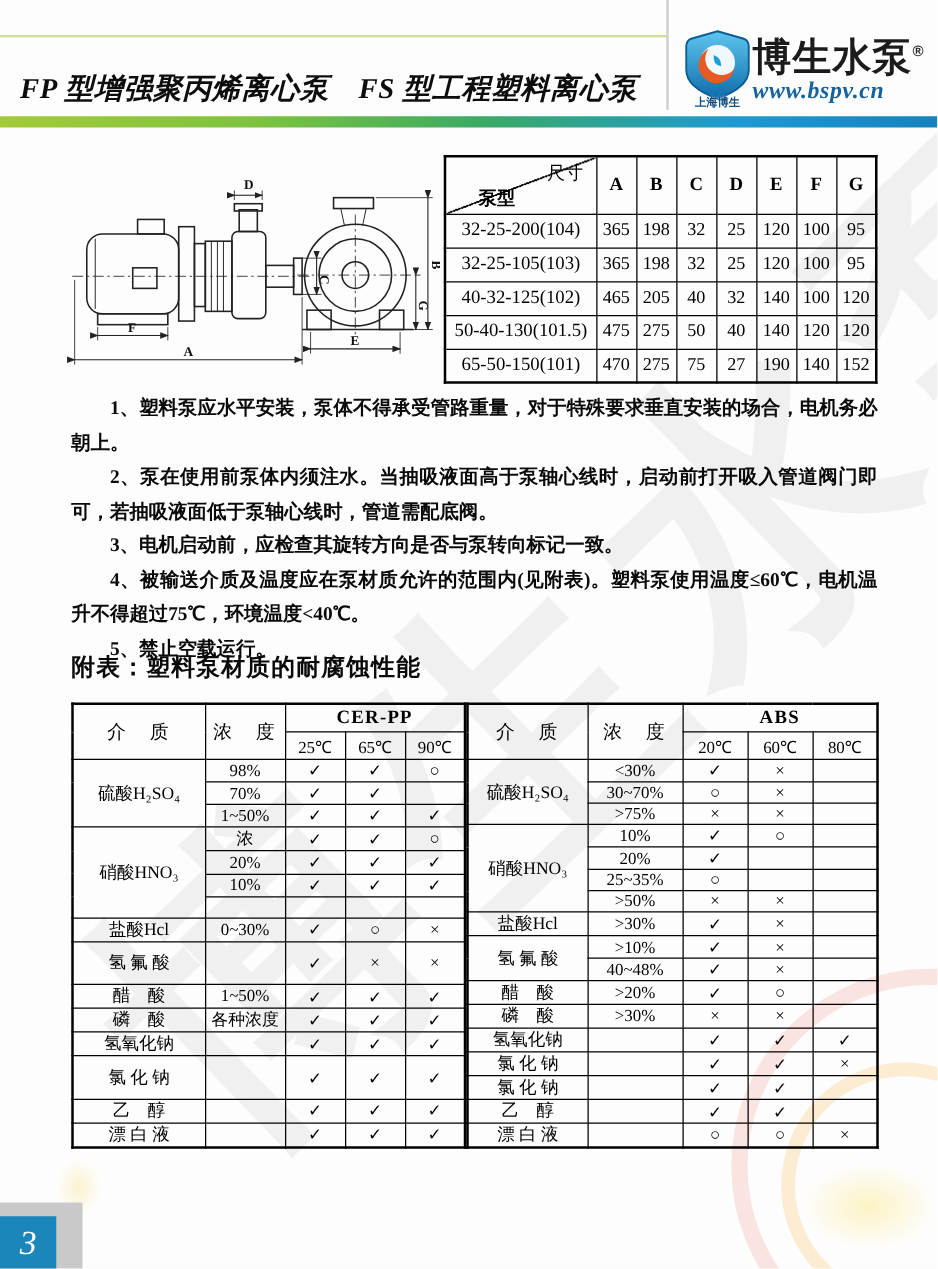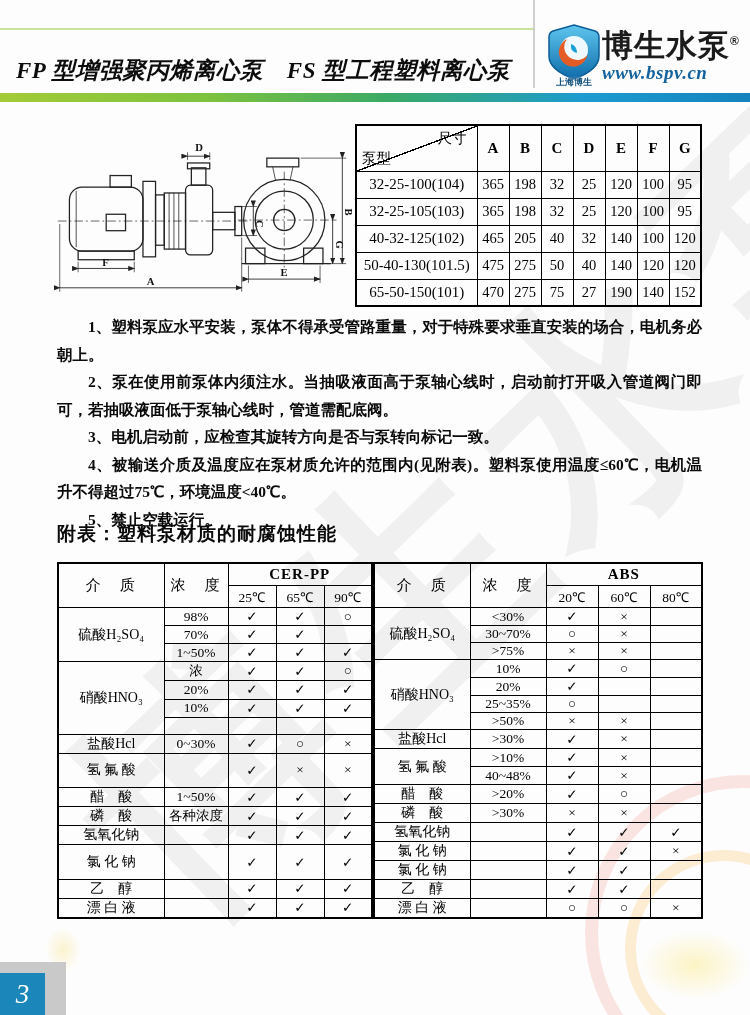--- a/index.html
+++ b/index.html
@@ -39,21 +39,21 @@
   
   .dimt{position:absolute;left:355px;top:124px;border-collapse:collapse;table-layout:fixed;
         width:345px;font-family:"Liberation Serif",serif;z-index:1;}
   .dimt th,.dimt td{border:1.5px solid #000;text-align:center;padding:0;background:transparent;}
   .dimt{border:2px solid #000;}
   .dimt thead tr{height:46px;}
   .dimt tbody tr{height:27px;}
   th.corner{position:relative;
     background:linear-gradient(to bottom right,transparent 49.2%,#000 49.2%,#000 50.8%,transparent 50.8%);}
   .corner-top{position:absolute;top:3px;right:10px;font-size:14.5px;font-weight:normal;}
-  .corner-bottom{position:absolute;bottom:3px;left:5px;font-size:14.5px;font-weight:normal;}
+  .corner-bottom{position:absolute;bottom:3px;left:26px;font-size:14.5px;font-weight:bold;}
   .col-letter{font-size:15px;font-weight:bold;}
   .dim-model{font-size:15px;}
   .dim-val{font-size:14.5px;}
   
   .notes{left:57px;top:313px;width:645px;}
   .notes p{margin:0;text-indent:2em;text-align:justify;font-family:"Liberation Serif",serif;
            font-size:15.5px;font-weight:600;line-height:27.5px;color:#0a0a0a;}
   
   .appendix-heading{left:57px;top:521px;font-size:19px;font-weight:bold;color:#0a0a0a;letter-spacing:1px;}
   .corr-wrap{left:57px;top:562px;display:flex;}
@@ -199,21 +199,21 @@
         <th class="col-letter">B</th>
         <th class="col-letter">C</th>
         <th class="col-letter">D</th>
         <th class="col-letter">E</th>
         <th class="col-letter">F</th>
         <th class="col-letter">G</th>
       </tr>
     </thead>
     <tbody>
         <tr>
-          <td class="dim-model">32-25-100(104)</td>
+          <td class="dim-model">32-25-200(104)</td>
           <td class="dim-val">365</td>
           <td class="dim-val">198</td>
           <td class="dim-val">32</td>
           <td class="dim-val">25</td>
           <td class="dim-val">120</td>
           <td class="dim-val">100</td>
           <td class="dim-val">95</td>
         </tr>
         <tr>
           <td class="dim-model">32-25-105(103)</td>

